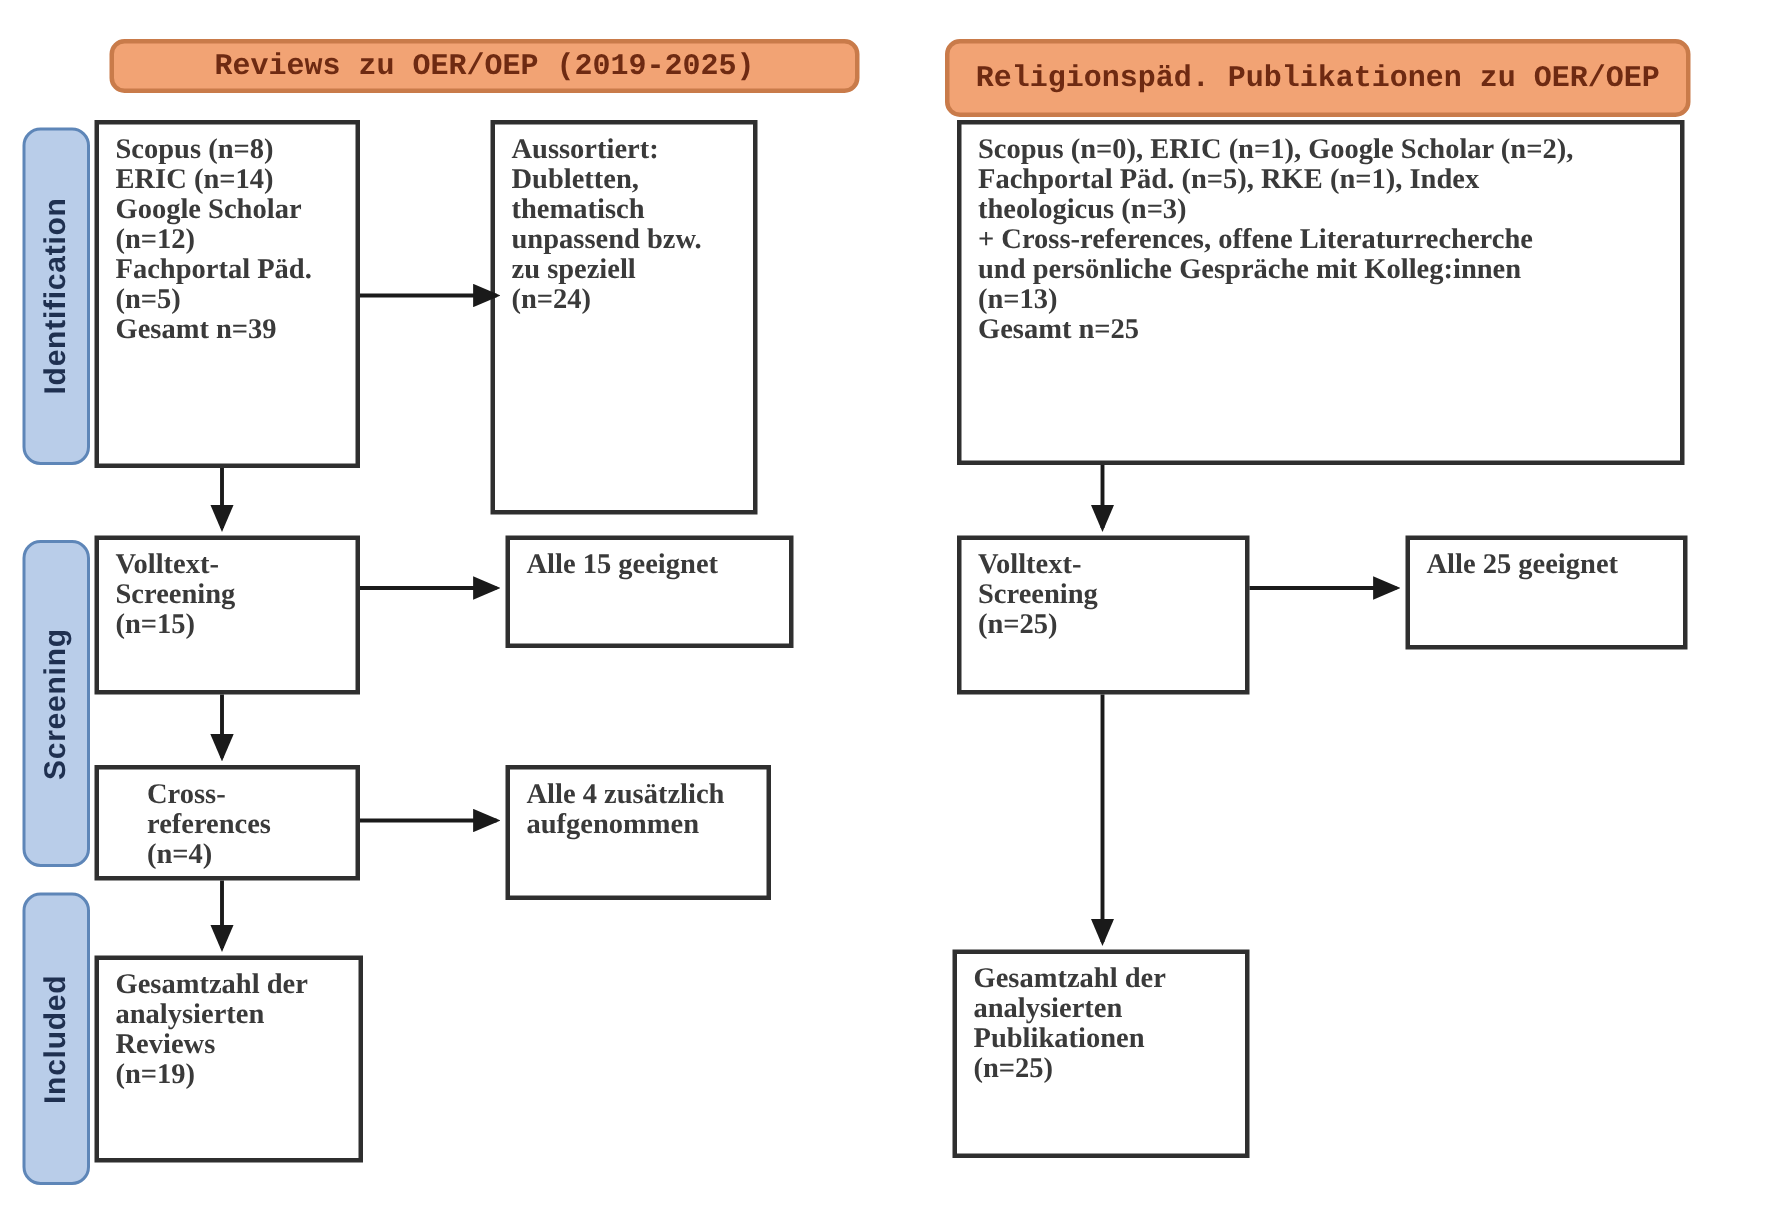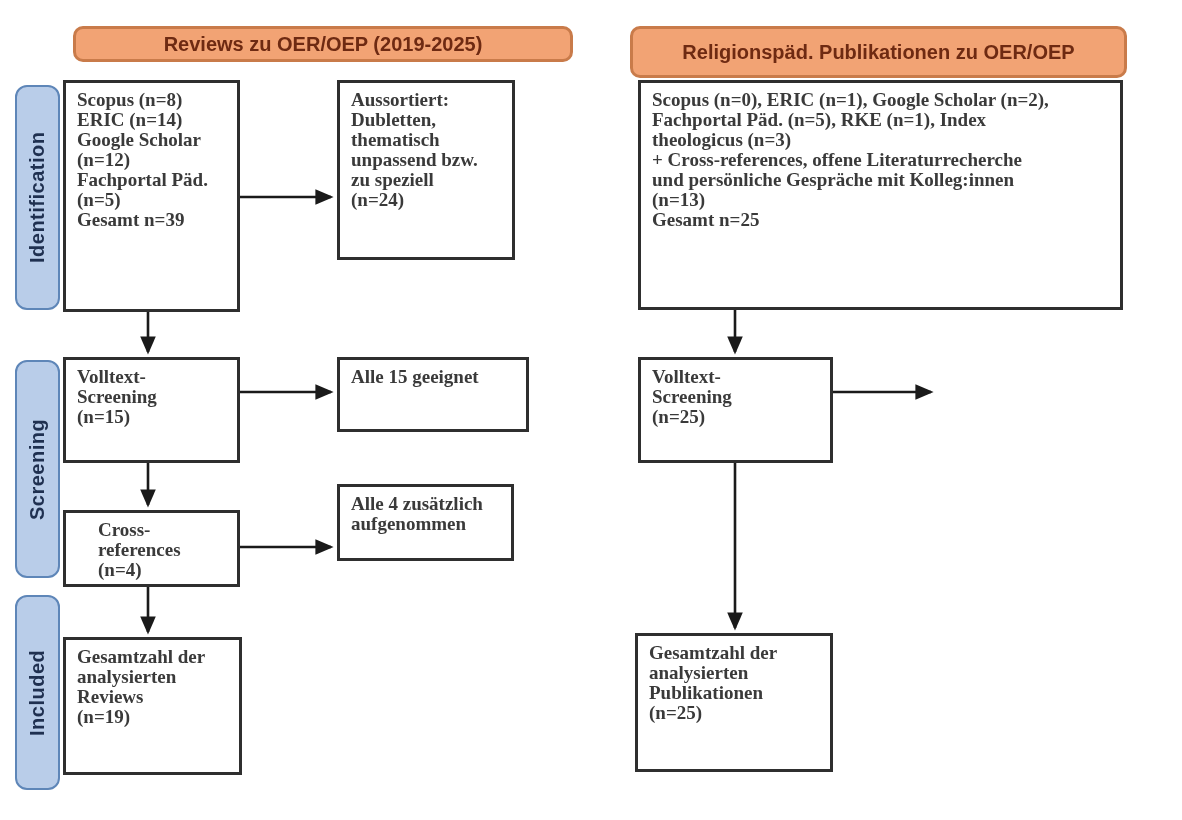--- a/index.html
+++ b/index.html
@@ -5,21 +5,21 @@
   html,body{margin:0;padding:0;background:#ffffff;}
   .canvas{
     position:relative;width:1182px;height:820px;background:#ffffff;
     font-family:"Liberation Sans",sans-serif;overflow:hidden;
   }
   .hdr{
     position:absolute;box-sizing:border-box;
     display:flex;align-items:center;justify-content:center;
     background:var(--header-fill);border:3px solid var(--header-border);
     border-radius:10px;color:var(--header-text);
-    font-weight:700;font-size:20px;text-align:center;
+    font-weight:700;font-size:20px;text-align:center;font-family:Liberation Mono, monospace;
   }
   .stage{
     position:absolute;box-sizing:border-box;
     display:flex;align-items:center;justify-content:center;
     background:var(--stage-fill);border:2.5px solid var(--stage-border);
     border-radius:12px;color:var(--stage-text);
     font-weight:700;font-size:20px;
     writing-mode:vertical-rl;transform:rotate(180deg);
     letter-spacing:0.5px;
   }
@@ -43,49 +43,50 @@
   <div class="stage" style="left:15px;top:360px;width:45px;height:218px;">Screening</div>
   <div class="stage" style="left:15px;top:595px;width:45px;height:195px;">Included</div>
 
   <div class="box" style="left:63px;top:80px;width:177px;height:232px;">Scopus (n=8)
 ERIC (n=14)
 Google Scholar
 (n=12)
 Fachportal Päd.
 (n=5)
 Gesamt n=39</div>
-  <div class="box" style="left:337px;top:80px;width:178px;height:180px;">Aussortiert:
+  <div class="box" style="left:327px;top:80px;width:178px;height:263px;">Aussortiert:
 Dubletten,
 thematisch
 unpassend bzw.
 zu speziell
 (n=24)</div>
   <div class="box" style="left:63px;top:357px;width:177px;height:106px;">Volltext-
 Screening
 (n=15)</div>
   <div class="box" style="left:337px;top:357px;width:192px;height:75px;">Alle 15 geeignet</div>
   <div class="box" style="left:63px;top:510px;width:177px;height:77px;padding-left:32px;">Cross-references
 (n=4)</div>
-  <div class="box" style="left:337px;top:484px;width:177px;height:77px;">Alle 4 zusätzlich
+  <div class="box" style="left:337px;top:510px;width:177px;height:90px;">Alle 4 zusätzlich
 aufgenommen</div>
   <div class="box" style="left:63px;top:637px;width:179px;height:138px;">Gesamtzahl der
 analysierten
 Reviews
 (n=19)</div>
 
   <div class="box" style="left:638px;top:80px;width:485px;height:230px;">Scopus (n=0), ERIC (n=1), Google Scholar (n=2),
 Fachportal Päd. (n=5), RKE (n=1), Index
 theologicus (n=3)
 + Cross-references, offene Literaturrecherche
 und persönliche Gespräche mit Kolleg:innen
 (n=13)
 Gesamt n=25</div>
   <div class="box" style="left:638px;top:357px;width:195px;height:106px;">Volltext-
 Screening
 (n=25)</div>
+  <div class="box" style="left:937px;top:357px;width:188px;height:76px;">Alle 25 geeignet</div>
   <div class="box" style="left:635px;top:633px;width:198px;height:139px;">Gesamtzahl der
 analysierten
 Publikationen
 (n=25)</div>
 
   <svg class="arrows" width="1182" height="820">
     <defs>
       <marker id="ah" markerWidth="7" markerHeight="6" refX="6" refY="3" orient="auto" markerUnits="strokeWidth">
         <path d="M0,0 L7,3 L0,6 z" fill="#1A1A1A"></path>
       </marker>

